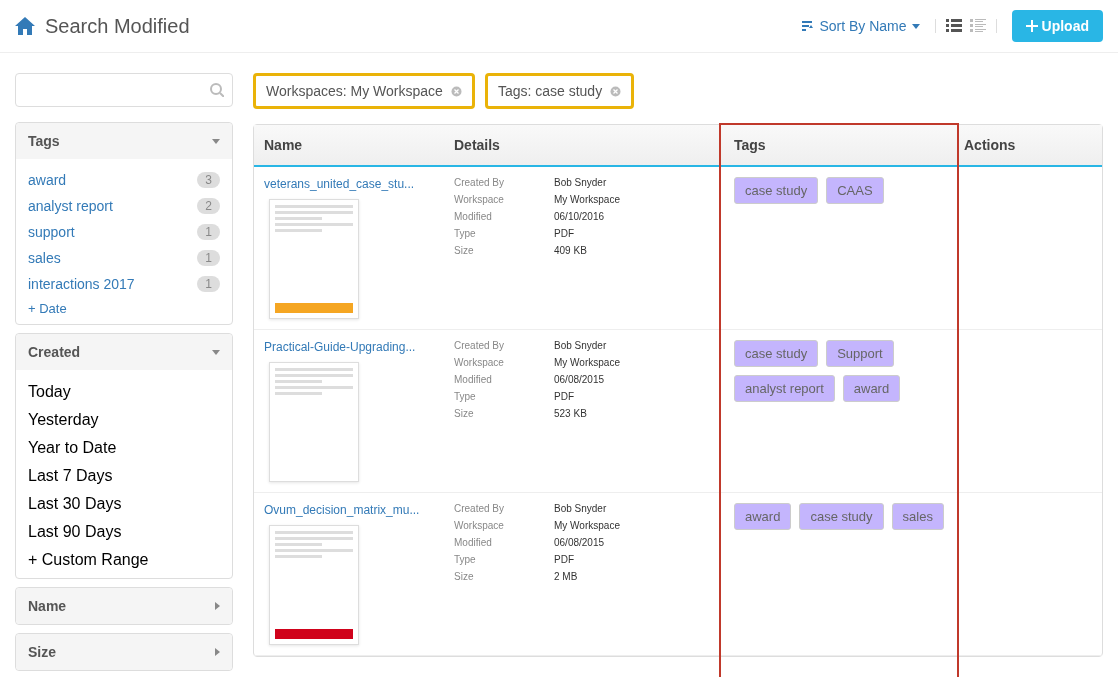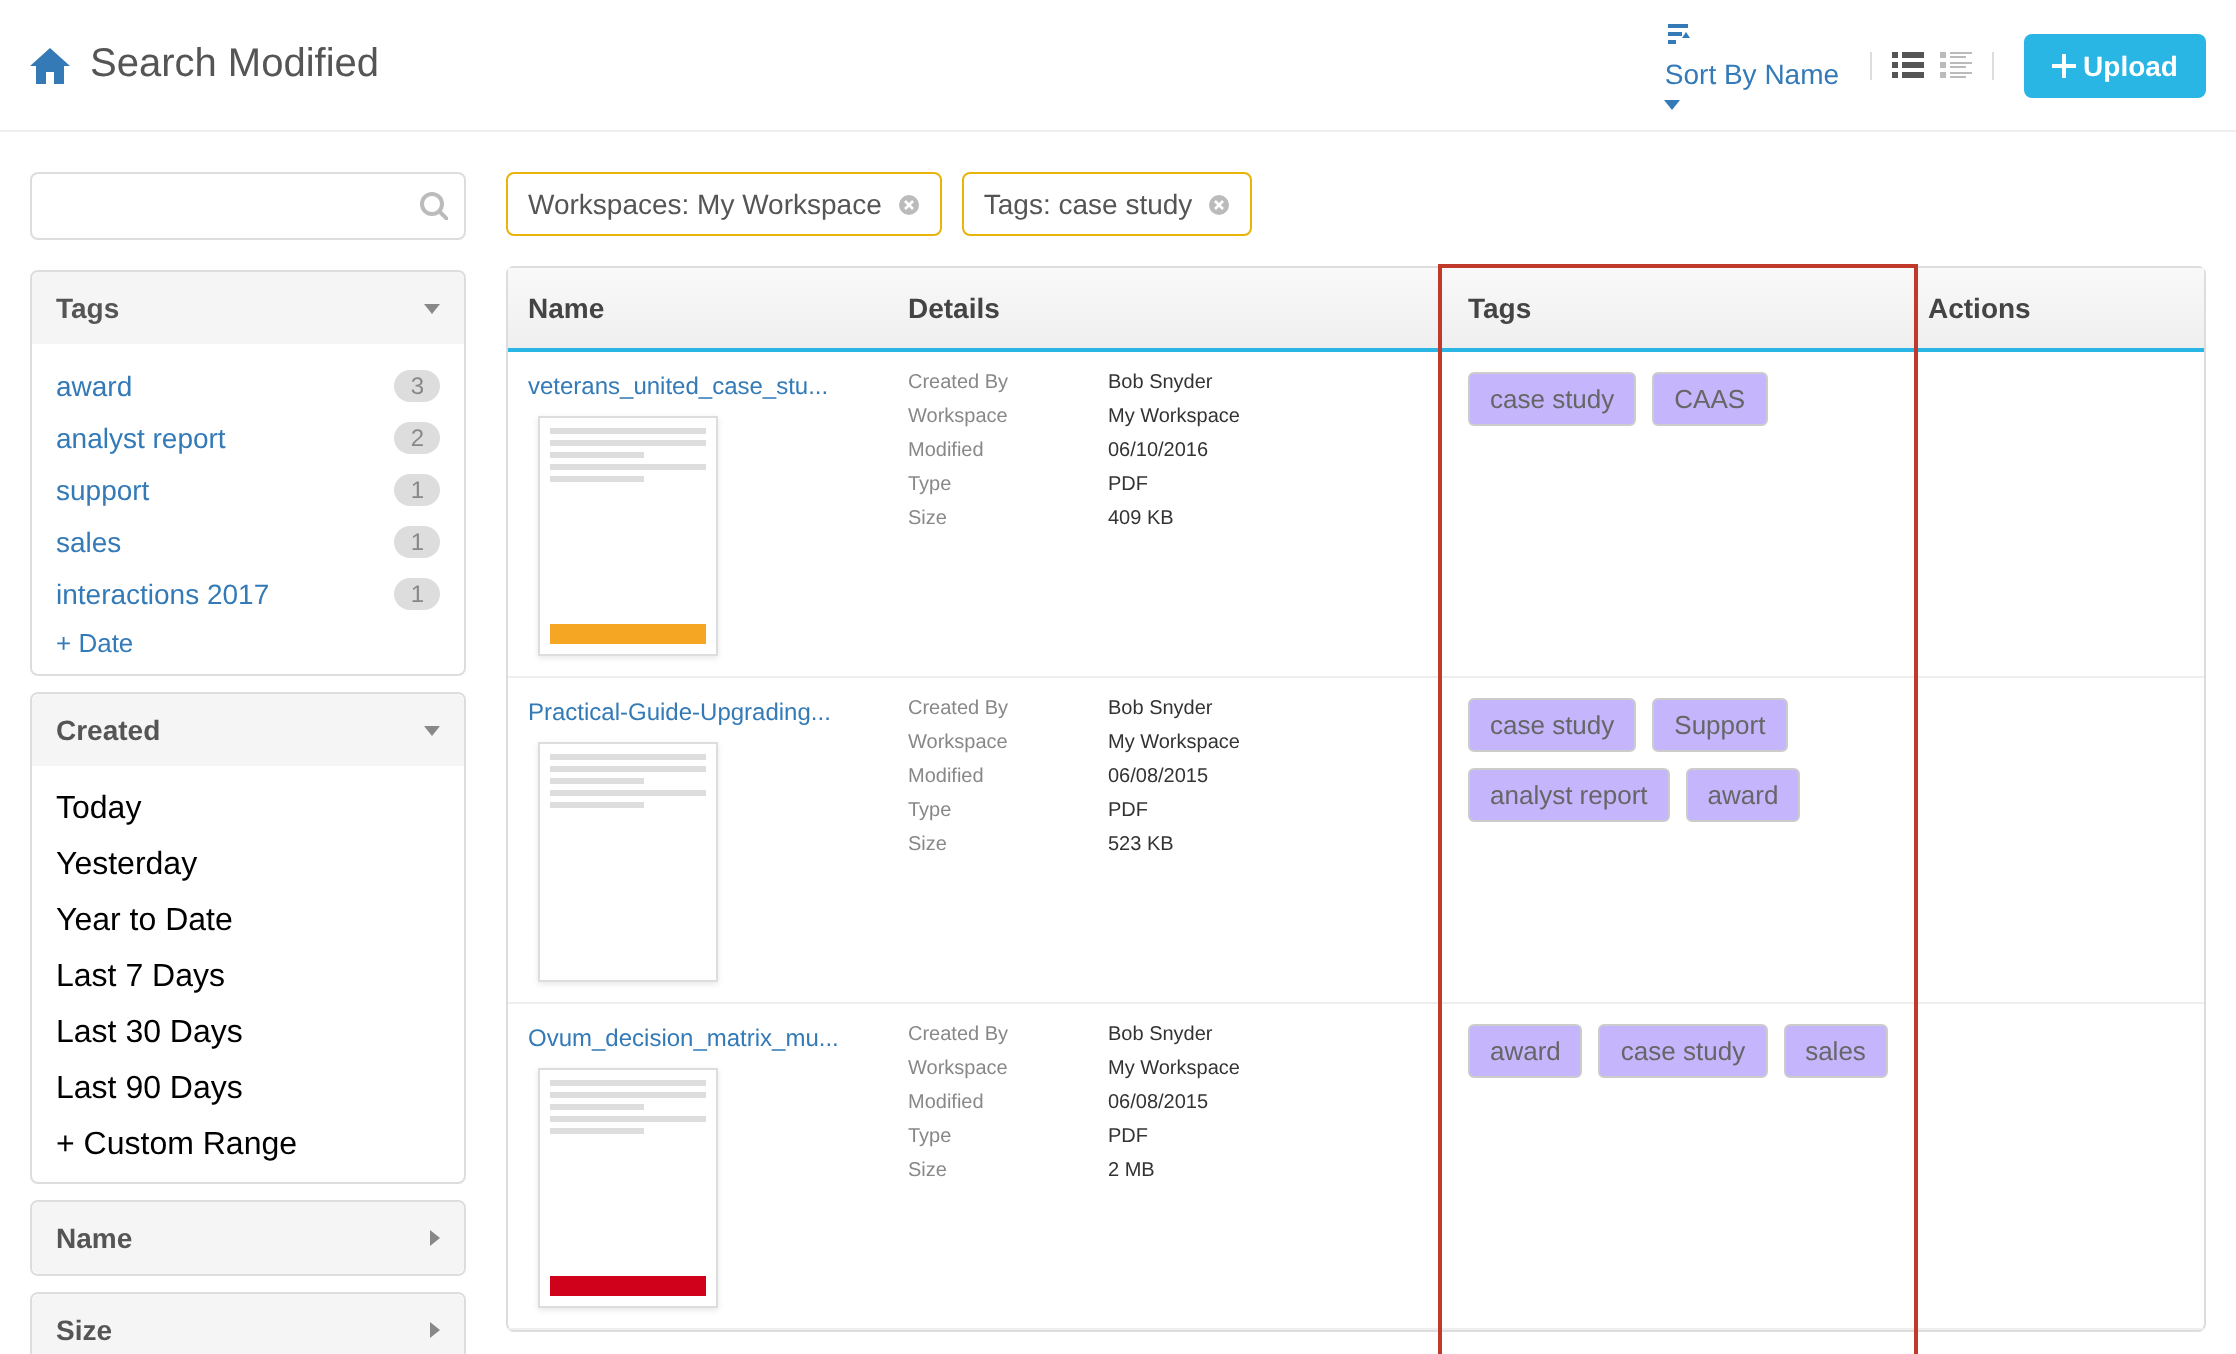--- a/index.html
+++ b/index.html
@@ -1,21 +1,21 @@
 <!DOCTYPE html>
 <html><head>
 <meta charset="utf-8">
 <style>
 * { box-sizing: border-box; margin: 0; padding: 0; }
 body { font-family: "Helvetica Neue", Helvetica, Arial, sans-serif; font-size: 14px; color: #333; background: #fff; }
 .topbar { display: flex; align-items: center; padding: 10px 15px; border-bottom: 1px solid #eee; }
 .topbar-left { display: flex; align-items: center; gap: 10px; font-size: 20px; color: #555; }
 .topbar-left .home { color: #337ab7; }
 .topbar-right { margin-left: auto; display: flex; align-items: center; gap: 15px; }
-.sort { color: #337ab7; display: flex; gap: 5px; cursor: pointer; flex-direction: column; }
+.sort { color: #337ab7; display: flex; align-items: center; gap: 5px; cursor: pointer; }
 .view-icons { display: flex; gap: 8px; color: #666; padding: 0 10px; border-left: 1px solid #ddd; border-right: 1px solid #ddd; }
 .view-icons svg { cursor: pointer; }
 .upload-btn { background: #29b6e5; color: #fff; border: none; border-radius: 4px; padding: 8px 14px; font-size: 14px; display: flex; align-items: center; gap: 4px; cursor: pointer; font-weight: 600; }
 
 .main { display: flex; padding: 20px 15px; gap: 20px; align-items: flex-start; }
 .sidebar { width: 218px; flex-shrink: 0; }
 .searchbox { border: 1px solid #ddd; border-radius: 4px; display: flex; align-items: center; height: 34px; padding: 0 8px; margin-bottom: 15px; }
 .searchbox input { border: none; outline: none; flex: 1; font-size: 14px; }
 .searchbox .sicon { color: #bbb; }
 
@@ -24,21 +24,21 @@
 .panel-head.collapsed { border-radius: 4px; }
 .panel-body { padding: 8px 12px 4px 12px; }
 .facet-item { display: flex; justify-content: space-between; align-items: center; padding: 5px 0; font-size: 14px; }
 .facet-item .fl { color: #337ab7; cursor: pointer; }
 .facet-badge { background: #ddd; color: #888; border-radius: 10px; font-size: 12px; padding: 1px 8px; min-width: 20px; text-align: center; }
 .facet-more { color: #337ab7; font-size: 13px; padding: 4px 0; cursor: pointer; }
 .link-list .link-item { color: #000000; padding: 5px 0; font-size: 16px; cursor: pointer; }
 
 .content { flex: 1; }
 .filter-chips { display: flex; gap: 10px; margin-bottom: 15px; }
-.chip { border: 1px solid #eab308; border-radius: 4px; padding: 7px 10px; font-size: 14px; color: #555; display: flex; align-items: center; gap: 8px; }
+.chip { border: 3px solid #eab308; border-radius: 4px; padding: 7px 10px; font-size: 14px; color: #555; display: flex; align-items: center; gap: 8px; }
 .chip .x { color: #999; cursor: pointer; }
 
 .table { border: 1px solid #ddd; border-radius: 4px; }
 .thead { display: flex; background: linear-gradient(#f9f9f9,#efefef); border-bottom: 2px solid #29b6e5; }
 .th { padding: 12px 10px; font-weight: 700; color: #444; font-size: 14px; }
 .col-name { width: 190px; }
 .col-details { width: 280px; }
 .col-tags { width: 230px; }
 .col-actions { flex: 1; }
 .tags-highlight { position: relative; }

